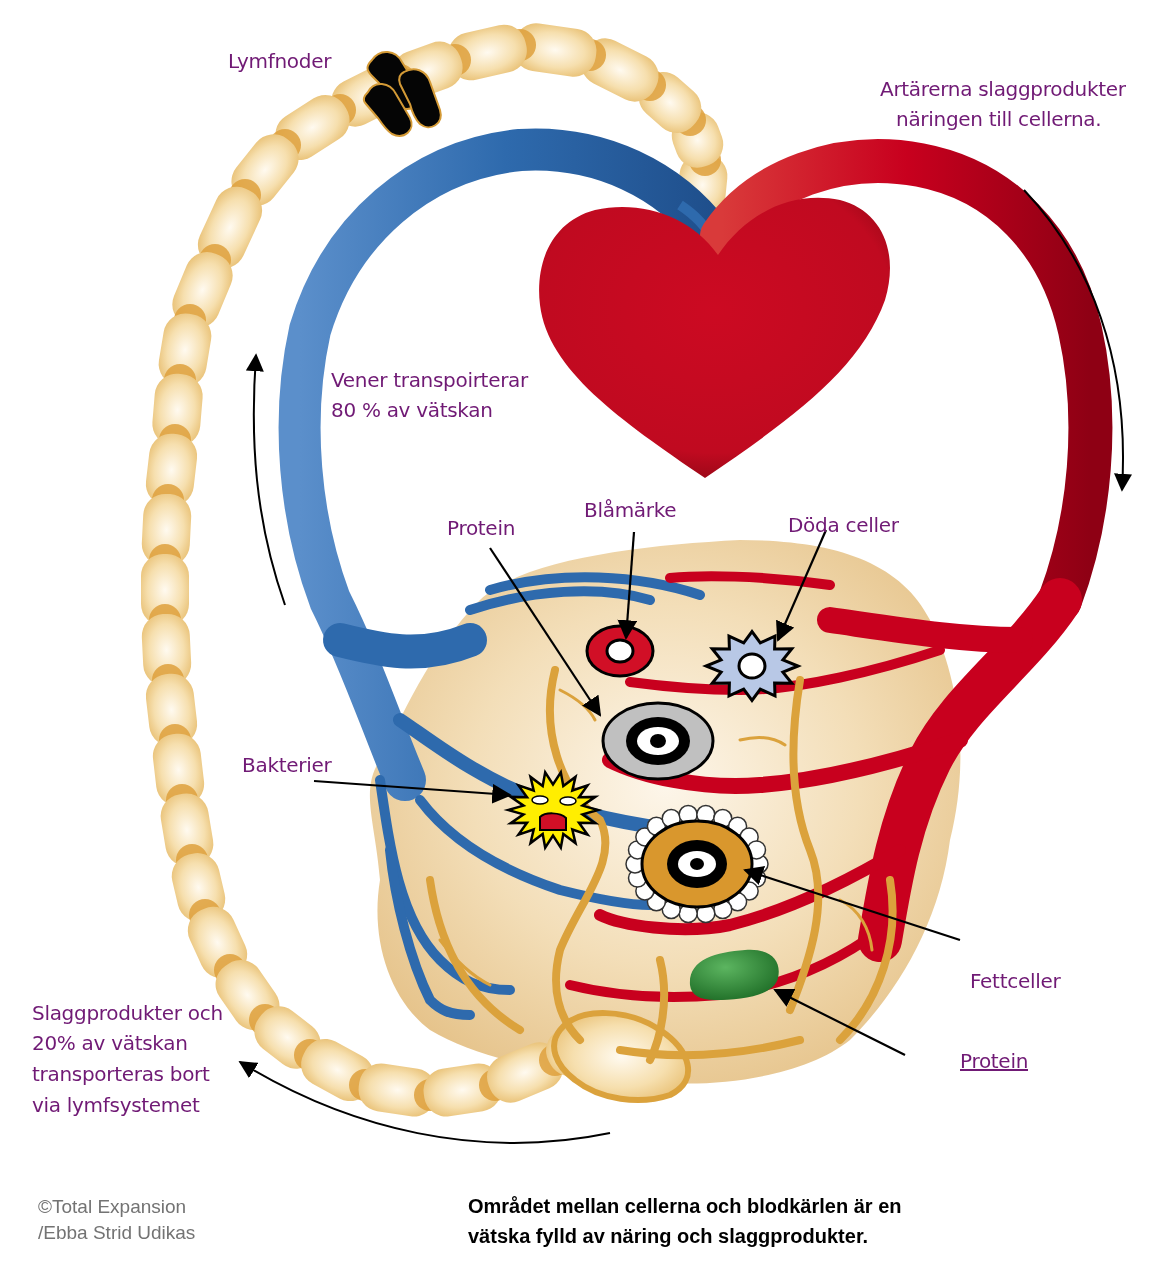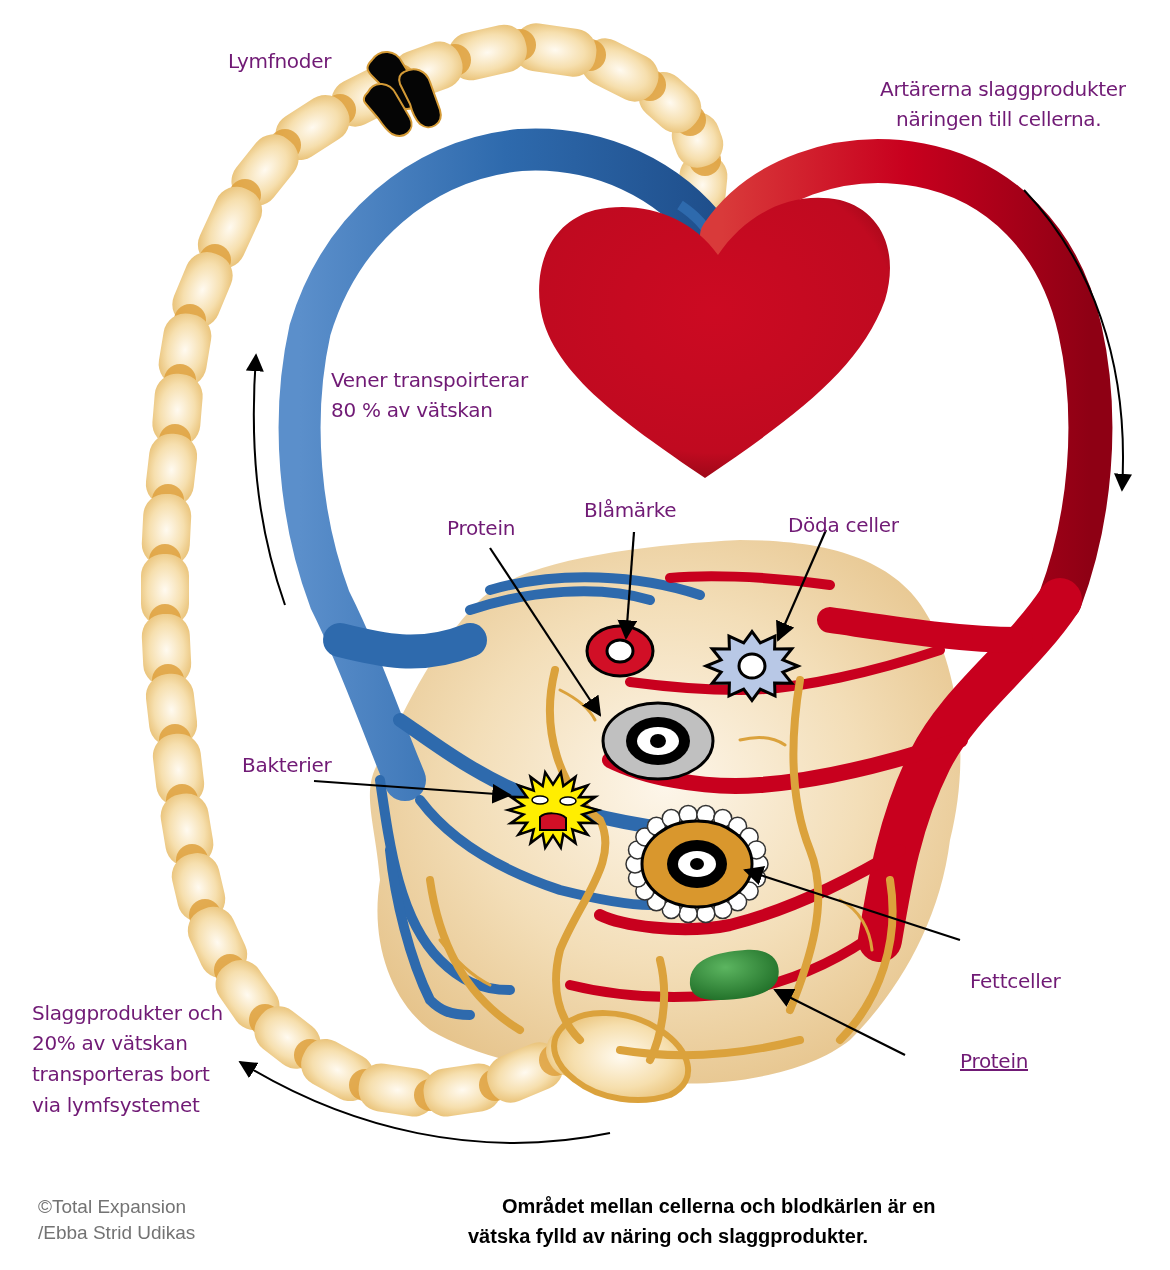--- a/index.html
+++ b/index.html
@@ -246,14 +246,14 @@
 <div class="lbl" style="left:960px;top:1048px;text-decoration:underline;">Protein</div>
 
 <div class="lbl" style="left:32px;top:1000px;">Slaggprodukter och</div>
 <div class="lbl" style="left:32px;top:1030px;">20% av vätskan</div>
 <div class="lbl" style="left:32px;top:1061px;">transporteras bort</div>
 <div class="lbl" style="left:32px;top:1092px;">via lymfsystemet</div>
 
 <div class="credit" style="left:38px;top:1194px;">©Total Expansion</div>
 <div class="credit" style="left:38px;top:1220px;">/Ebba Strid Udikas</div>
 
-<div class="caption" style="left:468px;top:1192px;margin-left:34px;">Området mellan cellerna och blodkärlen är en</div>
+<div class="caption" style="left:468px;top:1192px;">Området mellan cellerna och blodkärlen är en</div>
 <div class="caption" style="left:468px;top:1222px;">vätska fylld av näring och slaggprodukter.</div>
 
 </body></html>

